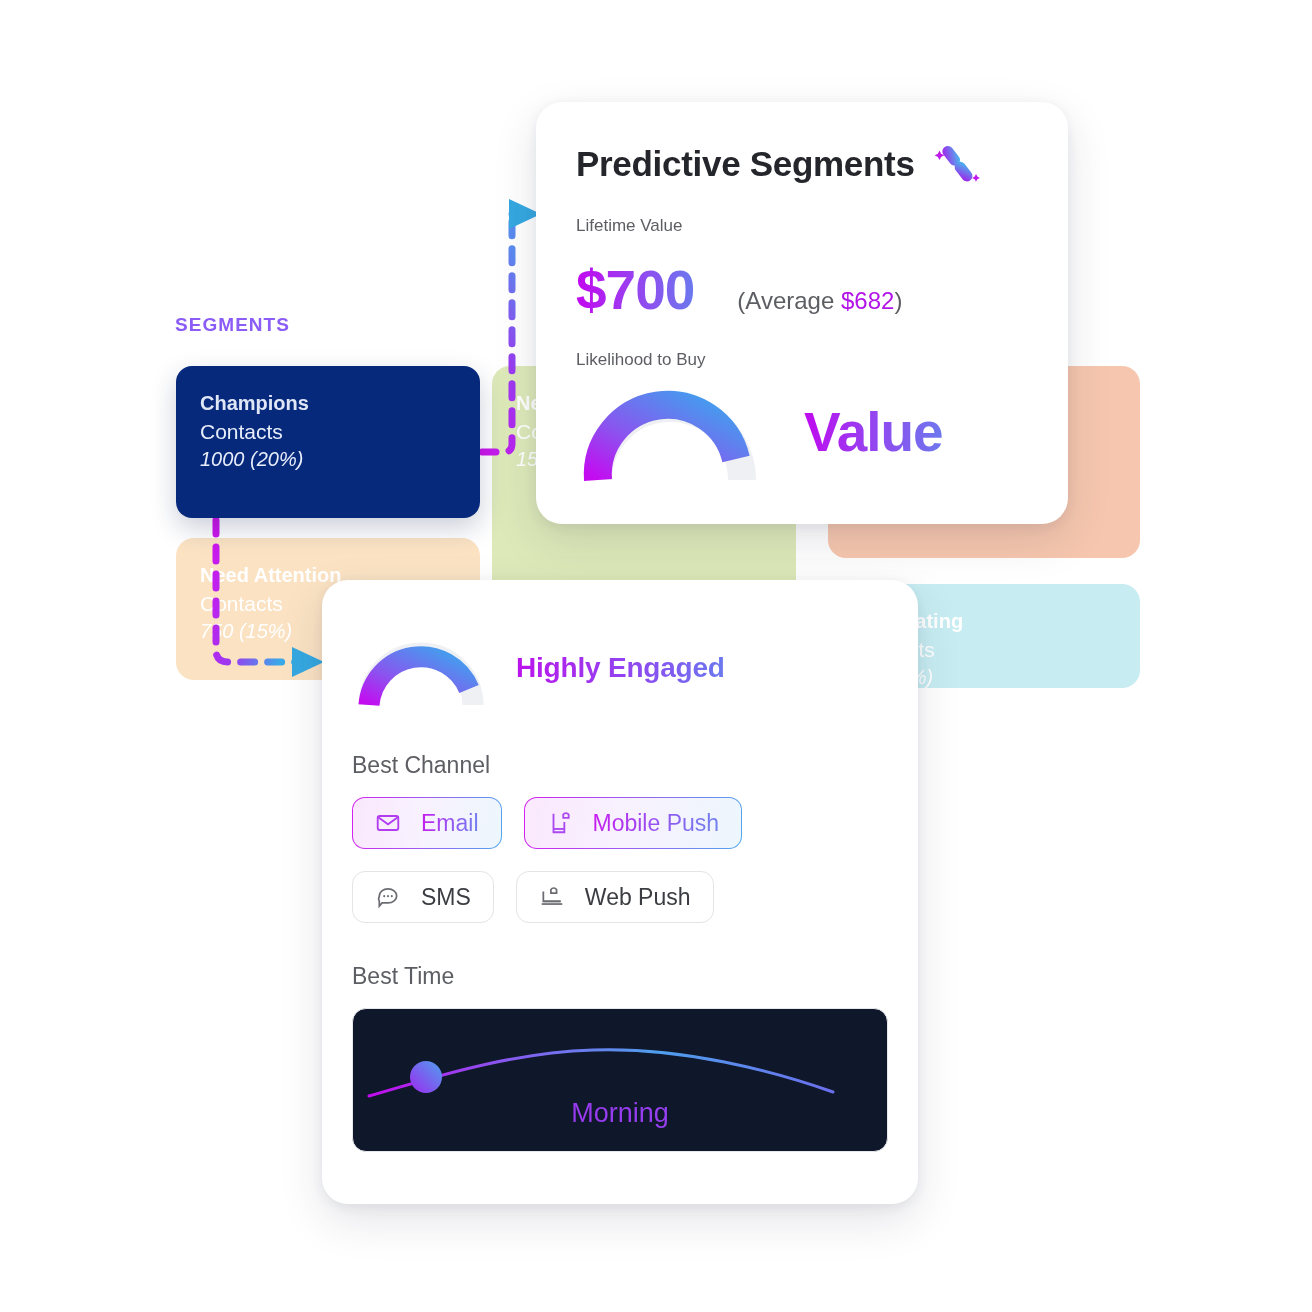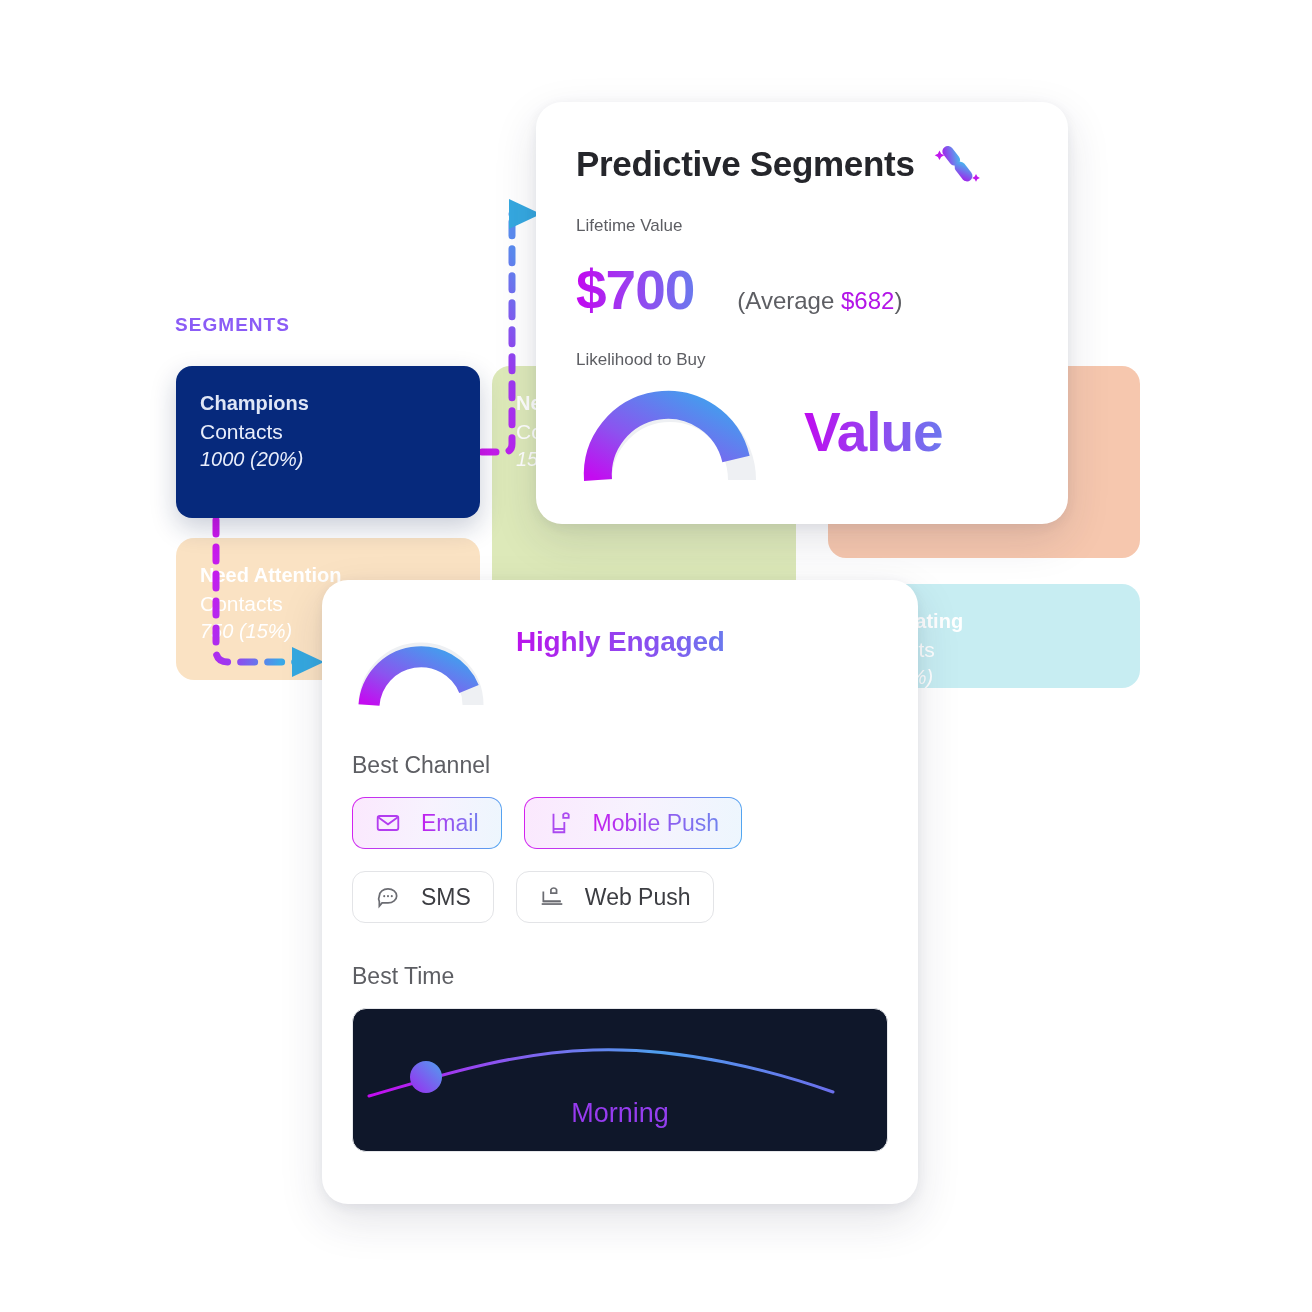--- a/index.html
+++ b/index.html
@@ -257,21 +257,21 @@
           </svg>
         </div>
         <div class="big-val" style="margin-left:40px;">Value</div>
       </div>
     </div>
   </div>
 
   <div class="card card-affinities">
     <div style="padding:32px 30px 0 30px;">
 
-      <div style="display:flex;align-items:flex-start;margin-top:14px;">
+      <div style="display:flex;align-items:center;margin-top:14px;">
         <div style="width:138px;height:84px;flex:0 0 138px;">
           <svg viewBox="0 0 138 84" width="138" height="84">
             <defs>
               <linearGradient id="gB" x1="0" y1="1" x2="1" y2="0">
                 <stop offset="0%" stop-color="#c40bf0"></stop>
                 <stop offset="40%" stop-color="#8a55ef"></stop>
                 <stop offset="100%" stop-color="#3da4ee"></stop>
               </linearGradient>
             </defs>
             <path d="M17,79 A52,52 0 1 1 121,79" fill="none" stroke="#eef0f3" stroke-width="21" stroke-linecap="butt"></path>

